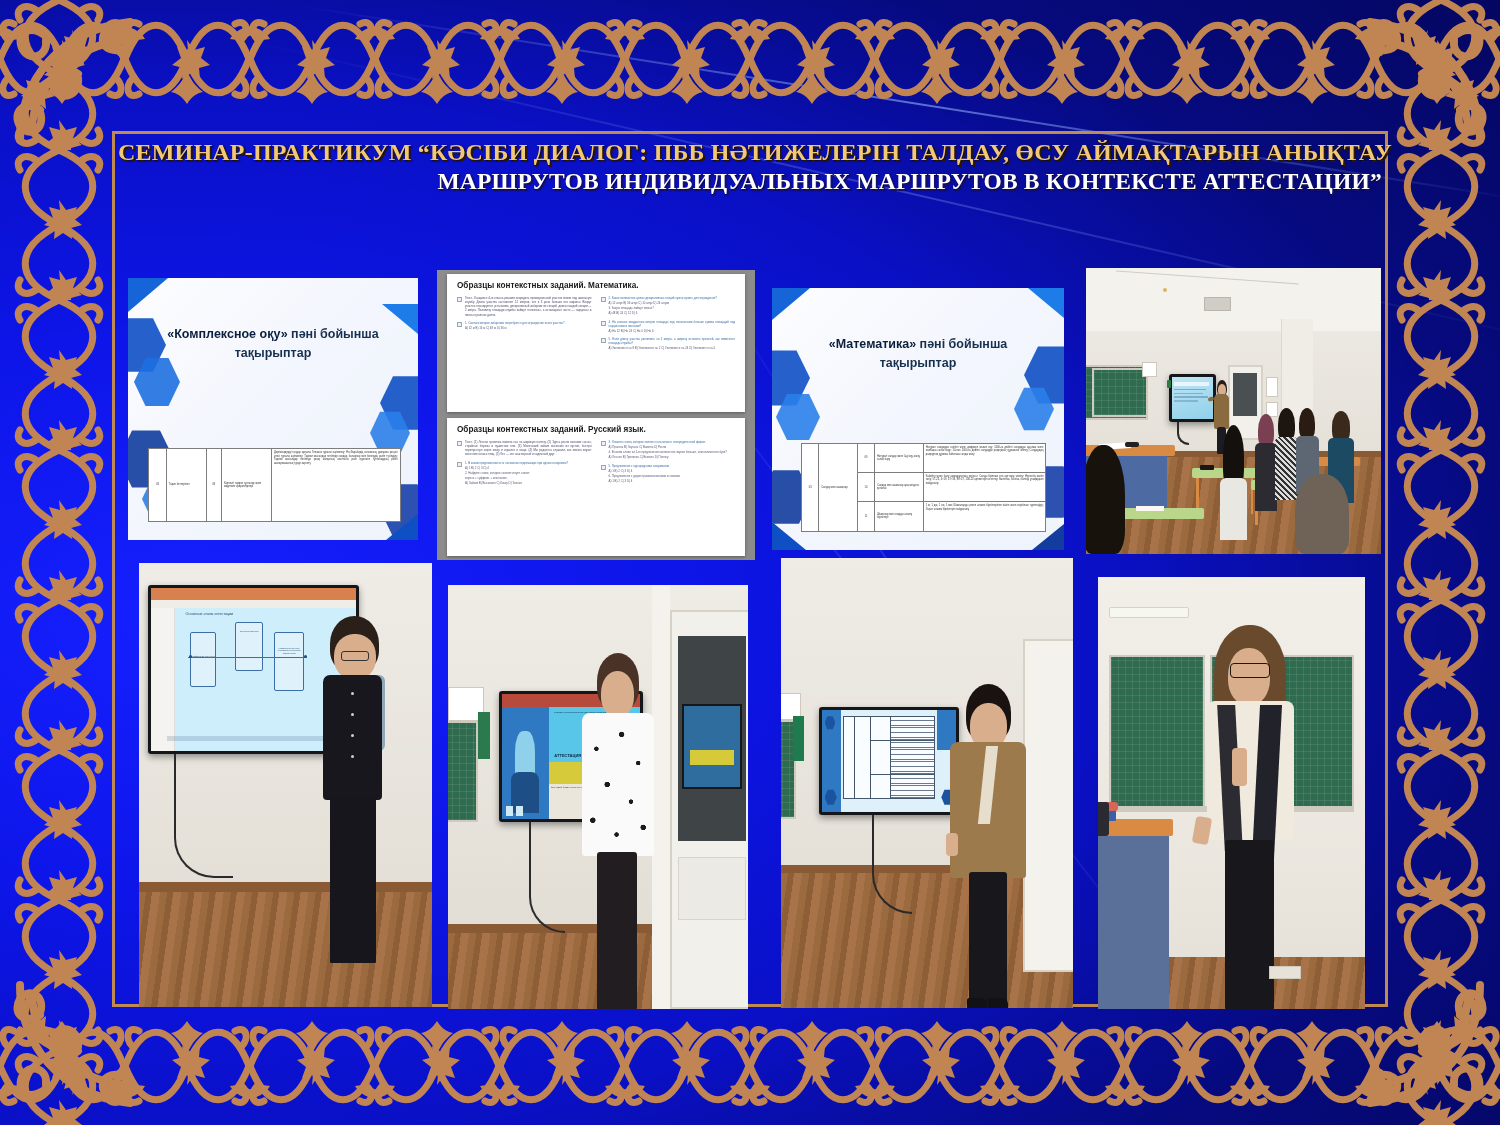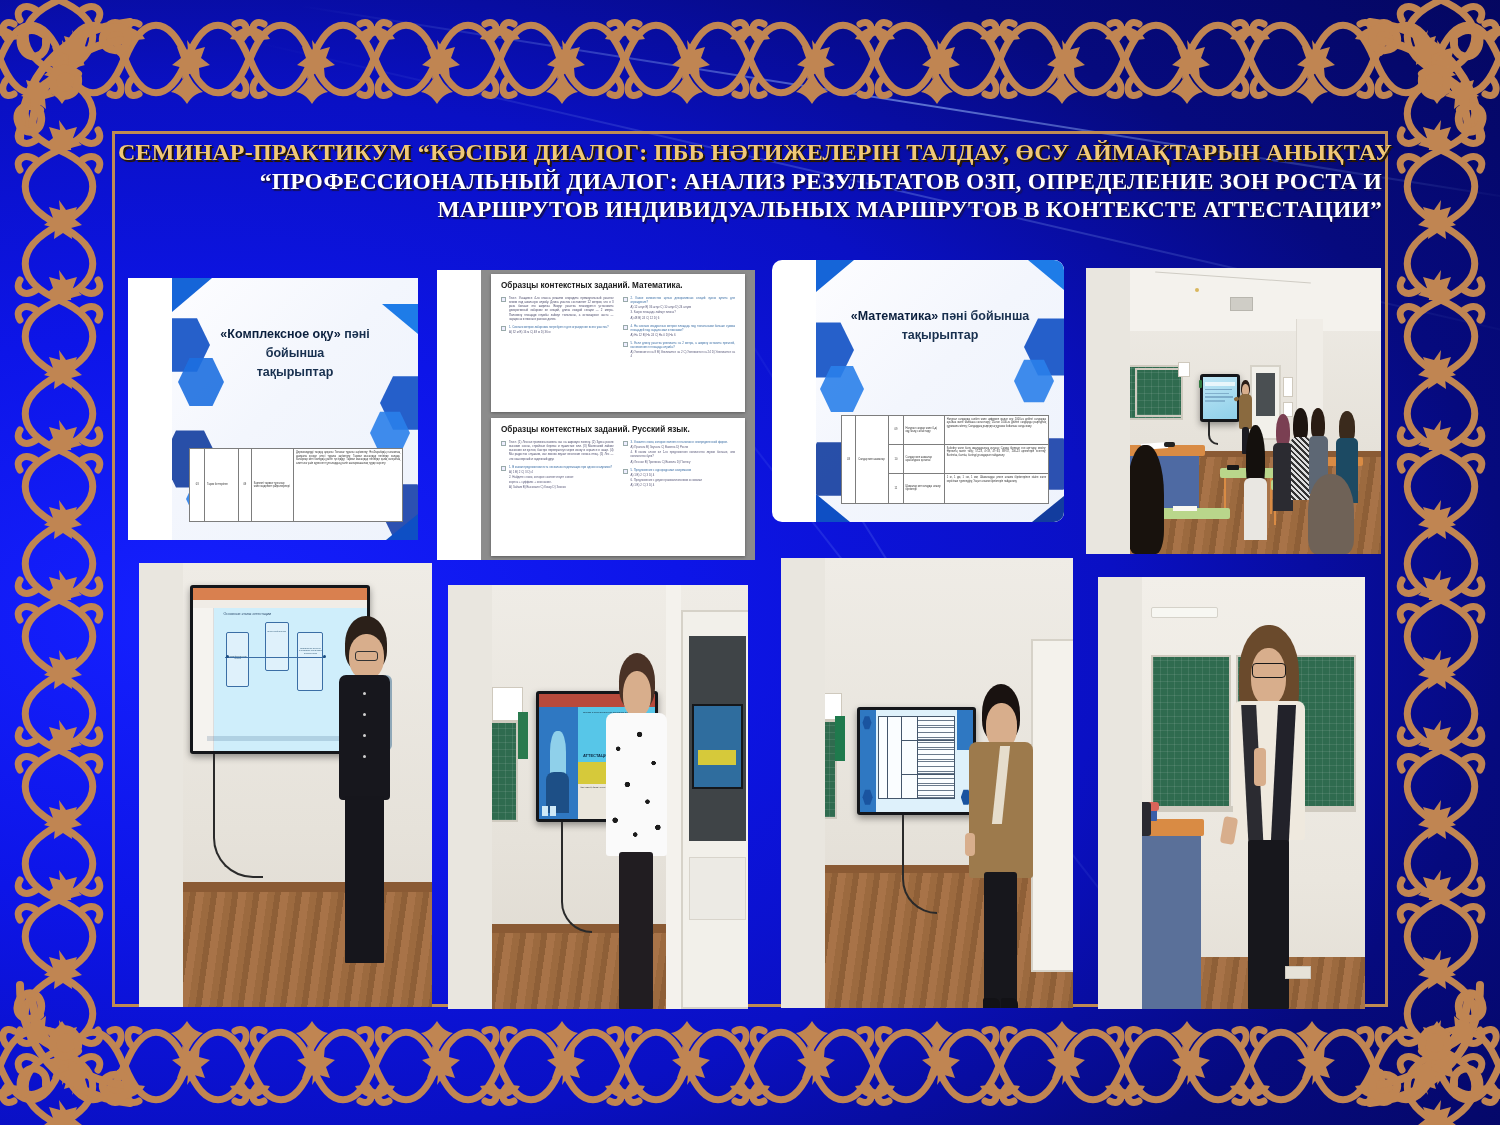--- a/index.html
+++ b/index.html
@@ -64,21 +64,21 @@
     font-family: "Liberation Serif", serif;
     white-space: nowrap;
   }
   #title .kz { color: #F0C878; text-shadow: 2px 2px 0 #2a1800, 1px 1px 2px #000; }
   #title .ru { color: #FFFFFF; text-shadow: 2px 2px 0 #14106b, 1px 1px 2px #000; }
   #title .ln.l1 { font-size: 24px; }
   #title .ln.l3 { font-size: 23.5px; }
   #title .ln.l4 { font-size: 23.5px; }
 
   
-  .tile { position: absolute; overflow: hidden; background: #fff; padding-left: 44px; }
+  .tile { position: absolute; overflow: hidden; background: #fff; }
 
   
   .slide { width: 100%; height: 100%; position: relative; overflow: hidden;
            background: linear-gradient(135deg,#fdfdff 0%,#f3f6fd 45%,#eef3fc 100%); }
   .slide .hex {
     position: absolute; background: #1565D8; opacity: .9;
     clip-path: polygon(25% 4%,75% 4%,100% 50%,75% 96%,25% 96%,0% 50%);
   }
   .slide .tri { position: absolute; }
   .slide-title {
@@ -279,21 +279,20 @@
     <g fill="#C08552">
       <path d="M72 30 l6 9 10 -3 -3 10 8 6 -10 3 1 10 -8 -6 -8 6 1 -10 -10 -3 8 -6 -3 -10 10 3z"></path>
       <path d="M34 74 l6 9 10 -3 -3 10 8 6 -10 3 1 10 -8 -6 -8 6 1 -10 -10 -3 8 -6 -3 -10 10 3z"></path>
     </g>
   </svg>
 
   <div id="frame"></div>
 
   <div id="title">
     <span class="ln kz l1">СЕМИНАР-ПРАКТИКУМ “КӘСІБИ ДИАЛОГ: ПББ НӘТИЖЕЛЕРІН ТАЛДАУ, ӨСУ АЙМАҚТАРЫН АНЫҚТАУ</span>
-    <span class="ln ru l3">“ПРОФЕССИОНАЛЬНЫЙ ДИАЛОГ: АНАЛИЗ РЕЗУЛЬТАТОВ ОЗП, ОПРЕДЕЛЕНИЕ ЗОН РОСТА И</span>
     <span class="ln ru l4">МАРШРУТОВ ИНДИВИДУАЛЬНЫХ МАРШРУТОВ В КОНТЕКСТЕ АТТЕСТАЦИИ”</span>
   </div>
 
   <div class="tile" style="left:128px; top:278px; width:290px; height:262px;">
     <div class="slide topic-slide">
       <div class="hex" style="left:-14px; top:38px; width:52px; height:58px; background:#0E4FC4;"></div>
       <div class="hex" style="left:6px; top:78px; width:46px; height:52px; background:#1D6FE0;"></div>
       <div class="hex" style="left:-10px; top:150px; width:56px; height:62px; background:#123C9E;"></div>
       <div class="hex" style="left:14px; top:196px; width:44px; height:50px; background:#2A7FEA;"></div>
       <div class="hex" style="right:-14px; top:96px; width:52px; height:58px; background:#0E4FC4;"></div>
@@ -407,21 +406,21 @@
                 <span class="ans">A) 1   B) 2   C) 3   D) 4</span>
               </div>
             </div>
           </div>
         </div>
       </div>
 
     </div>
   </div>
 
-  <div class="tile" style="left:772px; top:260px; width:292px; height:262px;border-radius:10px;">
+  <div class="tile" style="left:772px; top:288px; width:292px; height:262px;">
     <div class="slide topic-slide">
       <div class="hex" style="left:-16px; top:60px; width:54px; height:60px; background:#0E4FC4;"></div>
       <div class="hex" style="left:4px; top:104px; width:44px; height:50px; background:#2A7FEA;"></div>
       <div class="hex" style="left:-12px; top:180px; width:52px; height:58px; background:#123C9E;"></div>
       <div class="hex" style="right:-16px; top:56px; width:56px; height:62px; background:#0E4FC4;"></div>
       <div class="hex" style="right:10px; top:98px; width:40px; height:46px; background:#2A7FEA;"></div>
       <div class="hex" style="right:-12px; top:176px; width:50px; height:56px; background:#163FA8;"></div>
       <div class="tri" style="left:0; top:0; width:0; height:0; border-top:32px solid #1565D8; border-right:38px solid transparent;"></div>
       <div class="tri" style="right:0; top:0; width:0; height:0; border-top:30px solid #1E7CE8; border-left:36px solid transparent;"></div>
       <div class="tri" style="left:0; bottom:0; width:0; height:0; border-bottom:28px solid #0E4FC4; border-right:34px solid transparent;"></div>

